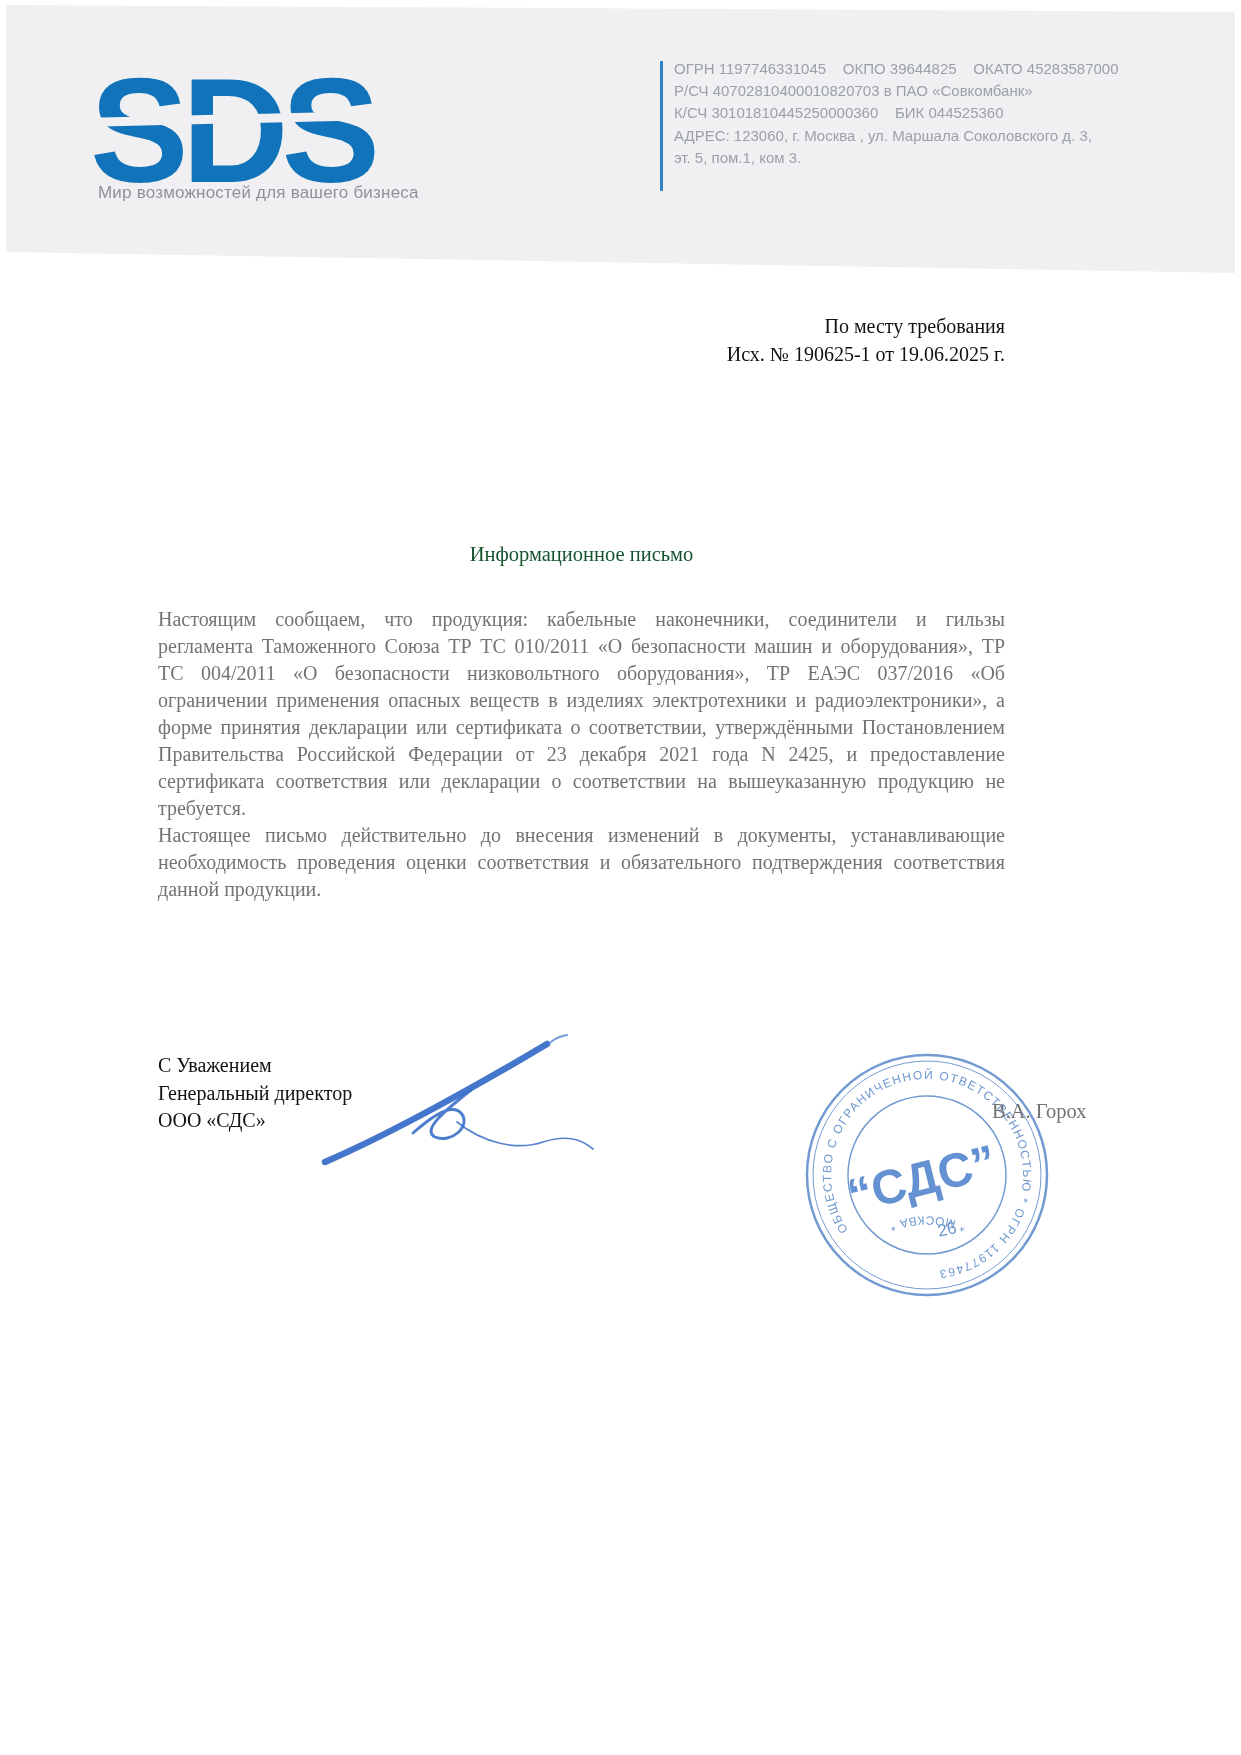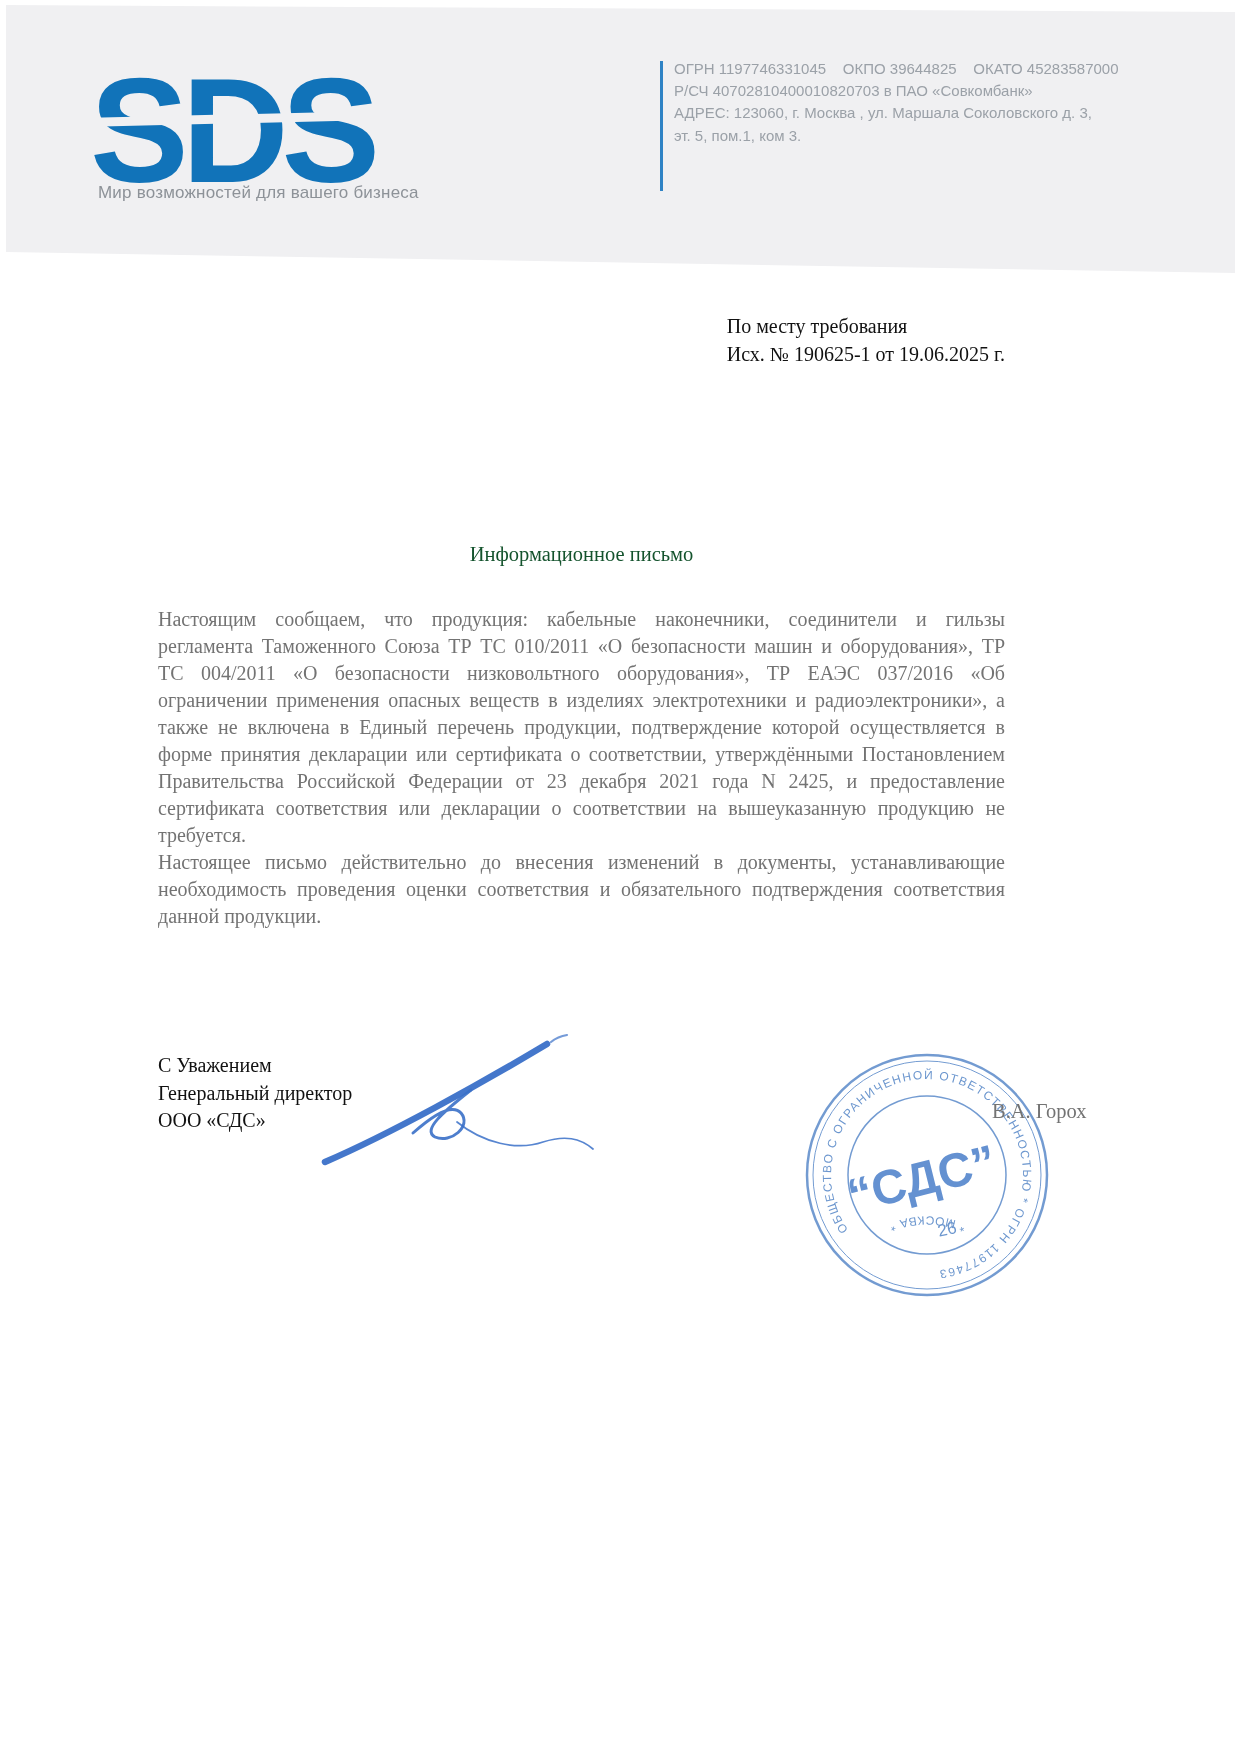--- a/index.html
+++ b/index.html
@@ -33,21 +33,21 @@
     font-size: 17px; color: #8d9298; letter-spacing: 0.2px;
   }
   .details-accent { position: absolute; left: 654px; top: 61px; width: 3px; height: 130px; background: #2f83c5; }
   .details-lines { position: absolute; left: 668px; top: 58px; }
   .details-line {
     font-family: "Liberation Sans", sans-serif;
     font-size: 15px; line-height: 22.2px; color: #9ba1a8; white-space: pre;
   }
   
   .reference {
-    position: absolute; right: 236px; top: 312px; 
+    position: absolute; right: 236px; top: 312px; text-align: right;
     font-size: 20px; line-height: 28px; color: #111;
   }
   .doc-title {
     position: absolute; left: 158px; width: 847px; top: 543px;
     text-align: center; font-size: 20.5px; color: #14532d;
   }
   .body-text { position: absolute; left: 158px; width: 847px; top: 606px; font-size: 20px; color: #737373; }
   .bline { line-height: 27px; text-align: justify; text-align-last: justify; }
   .para .bline:last-child { text-align-last: left; }
   .signature-block { position: absolute; left: 158px; top: 1052px; font-size: 20px; line-height: 27.5px; color: #111; }
@@ -71,20 +71,21 @@
     </div>
     <div class="tagline">Мир возможностей для вашего бизнеса</div>
     <div class="details-accent"></div>
     <div class="details-lines">
 
 
         <div class="details-line">ОГРН 1197746331045    ОКПО 39644825    ОКАТО 45283587000</div>
 
         <div class="details-line">Р/СЧ 40702810400010820703 в ПАО «Совкомбанк»</div>
 
+        <div class="details-line">К/СЧ 30101810445250000360    БИК 044525360</div>
 
         <div class="details-line">АДРЕС: 123060, г. Москва , ул. Маршала Соколовского д. 3,</div>
 
         <div class="details-line">эт. 5, пом.1, ком 3.</div>
       </div>
   </div>
 
   <div class="reference">
     <div>По месту требования</div>
     <div>Исх. № 190625-1 от 19.06.2025 г.</div>
@@ -97,21 +98,20 @@
 
         <div class="bline">Настоящим  сообщаем,  что  продукция:  кабельные  наконечники,  соединители  и  гильзы</div>
 
 
         <div class="bline">регламента Таможенного Союза ТР ТС 010/2011 «О безопасности машин и оборудования», ТР</div>
 
         <div class="bline">ТС  004/2011  «О  безопасности  низковольтного  оборудования»,  ТР  ЕАЭС  037/2016  «Об</div>
 
         <div class="bline">ограничении применения опасных веществ в изделиях электротехники и радиоэлектроники», а</div>
 
-        <div class="bline">также не включена в Единый перечень продукции, подтверждение которой осуществляется в</div>
 
         <div class="bline">форме принятия декларации или сертификата о соответствии, утверждёнными Постановлением</div>
 
         <div class="bline">Правительства Российской Федерации от 23 декабря 2021 года N 2425, и предоставление</div>
 
         <div class="bline">сертификата соответствия или декларации о соответствии на вышеуказанную продукцию не</div>
 
         <div class="bline">требуется.</div>
       </div>
     <div class="para">

